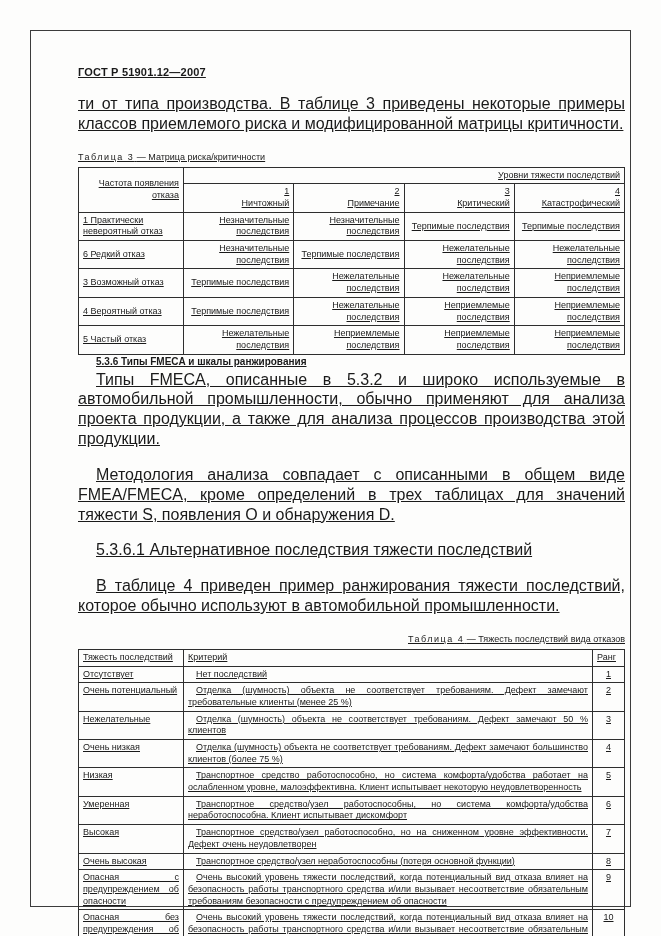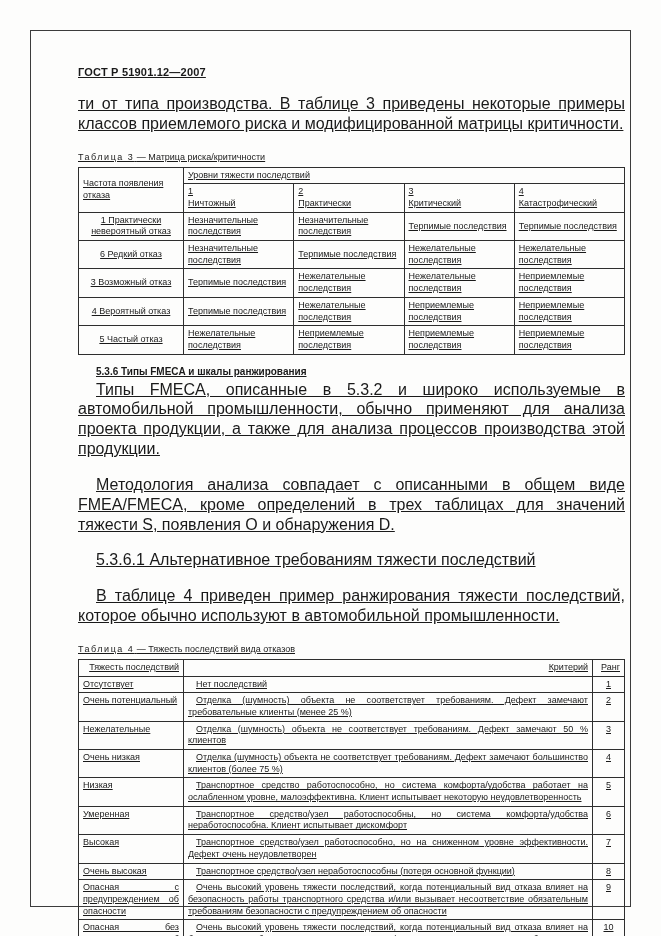--- a/index.html
+++ b/index.html
@@ -15,38 +15,38 @@
     position: absolute; left: 30px; top: 30px;
     width: 599px; height: 875px;
     border: 1px solid #3c3c3c;
   }
   .content { position: absolute; left: 78px; top: 66px; width: 547px; text-decoration: underline; }
 
   .doc-header { font-size: 11px; font-weight: bold; letter-spacing: .2px; margin-bottom: 15px; }
 
   .body-text { font-size: 16px; line-height: 1.24; text-align: justify; }
   .para { text-indent: 18px; margin-top: 2px; }
-  .sec-heading { font-size: 10px; font-weight: bold; text-indent: 18px; margin-top: 10px; line-height: 1.3; }
+  .sec-heading { font-size: 10px; font-weight: bold; text-indent: 18px; line-height: 1.3; }
 
   .caption { font-size: 9px; margin-top: 18px; margin-bottom: 5px; }
-  .caption-t4 { margin-top: 18px; }
+  .caption-t4 { margin-top: 18px; text-align: right; }
   .spaced { letter-spacing: 1.5px; }
 
   table {
     width: 547px; border-collapse: collapse; table-layout: fixed;
     font-size: 9px; color: #1a1a1a;
   }
   td { border: 1px solid #2e2e2e; padding: 2px 4px; line-height: 1.3; }
 
   .t3 td { vertical-align: middle; }
-  .t3 .c { text-align: left; }
-  .t3 .freq { text-align: center; }
+  .t3 .c { text-align: right; }
+  .t3 .freq { text-align: left; }
 
   .t4 td { vertical-align: top; }
-  .t4 .hc { text-align: right; vertical-align: middle; }
+  .t4 .hc { text-align: left; vertical-align: middle; }
   .t4 .sev { text-align: justify; }
   .t4 .crit { text-align: justify; text-indent: 8px; }
   .t4 .rank { text-align: center; }
 
   .note { font-size: 9px; margin-top: 7px; text-indent: 18px; }
   .page-number { font-size: 10px; margin-top: 13px; }
 </style>
 </head>
 <body>
 
@@ -77,21 +77,21 @@
           <td rowspan="2" class="c">Частота появления отказа</td>
           <td colspan="4" class="c">Уровни тяжести последствий</td>
         </tr>
         <tr>
           <td class="c">
             <div>1</div>
             <div>Ничтожный</div>
           </td>
           <td class="c">
             <div>2</div>
-            <div>Практически</div>
+            <div>Примечание</div>
           </td>
           <td class="c">
             <div>3</div>
             <div>Критический</div>
           </td>
           <td class="c">
             <div>4</div>
             <div>Катастрофический</div>
           </td>
         </tr>
@@ -129,21 +129,21 @@
           <td class="c">Неприемлемые последствия</td>
           <td class="c">Неприемлемые последствия</td>
           <td class="c">Неприемлемые последствия</td>
         </tr>
       </tbody>
     </table>
 
     <div class="sec-heading">5.3.6 Типы FMECA и шкалы ранжирования</div>
     <p class="body-text para">Типы FMECA, описанные в 5.3.2 и широко используемые в автомобильной промышленности, обычно применяют для анализа проекта продукции, а также для анализа процессов производства этой продукции.</p>
     <p class="body-text para">Методология анализа совпадает с описанными в общем виде FMEA/FMECA, кроме определений в трех таблицах для значений тяжести S, появления O и обнаружения D.</p>
-    <p class="body-text para">5.3.6.1 Альтернативное требованиям тяжести последствий</p>
+    <p class="body-text para">5.3.6.1 Альтернативное последствия тяжести последствий</p>
     <p class="body-text para">В таблице 4 приведен пример ранжирования тяжести последствий, которое обычно используют в автомобильной промышленности.</p>
 
     <div class="caption caption-t4">
       <span class="spaced">Таблица 4</span>
       <span>— Тяжесть последствий вида отказов</span>
     </div>
 
     <table class="t4">
       <colgroup>
           <col style="width:105px">

